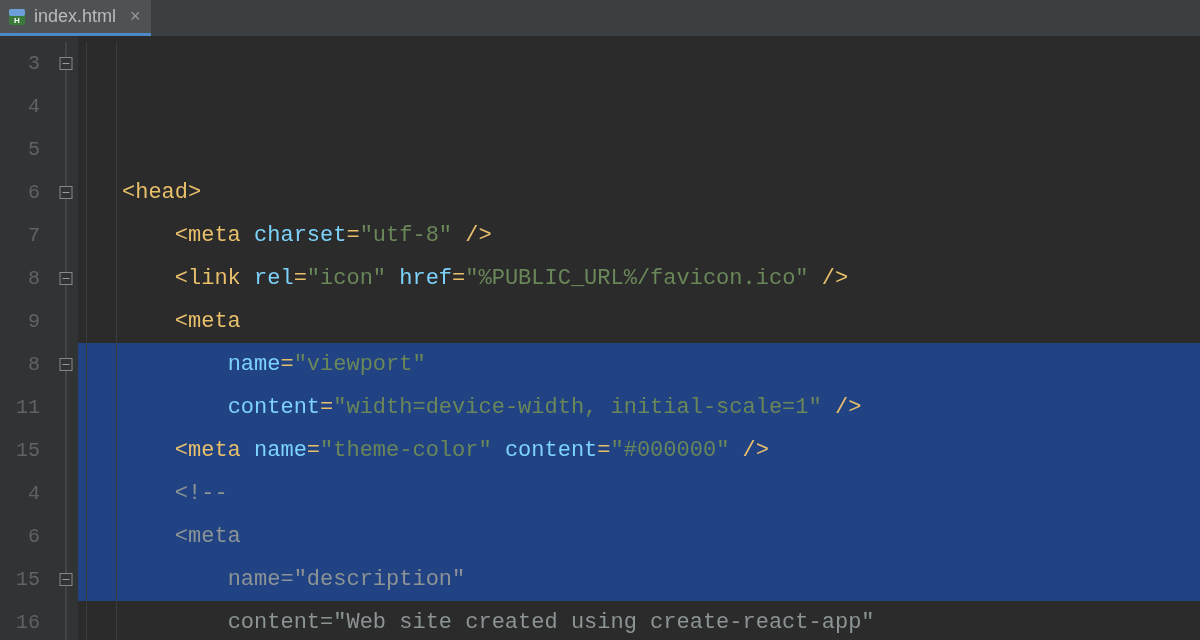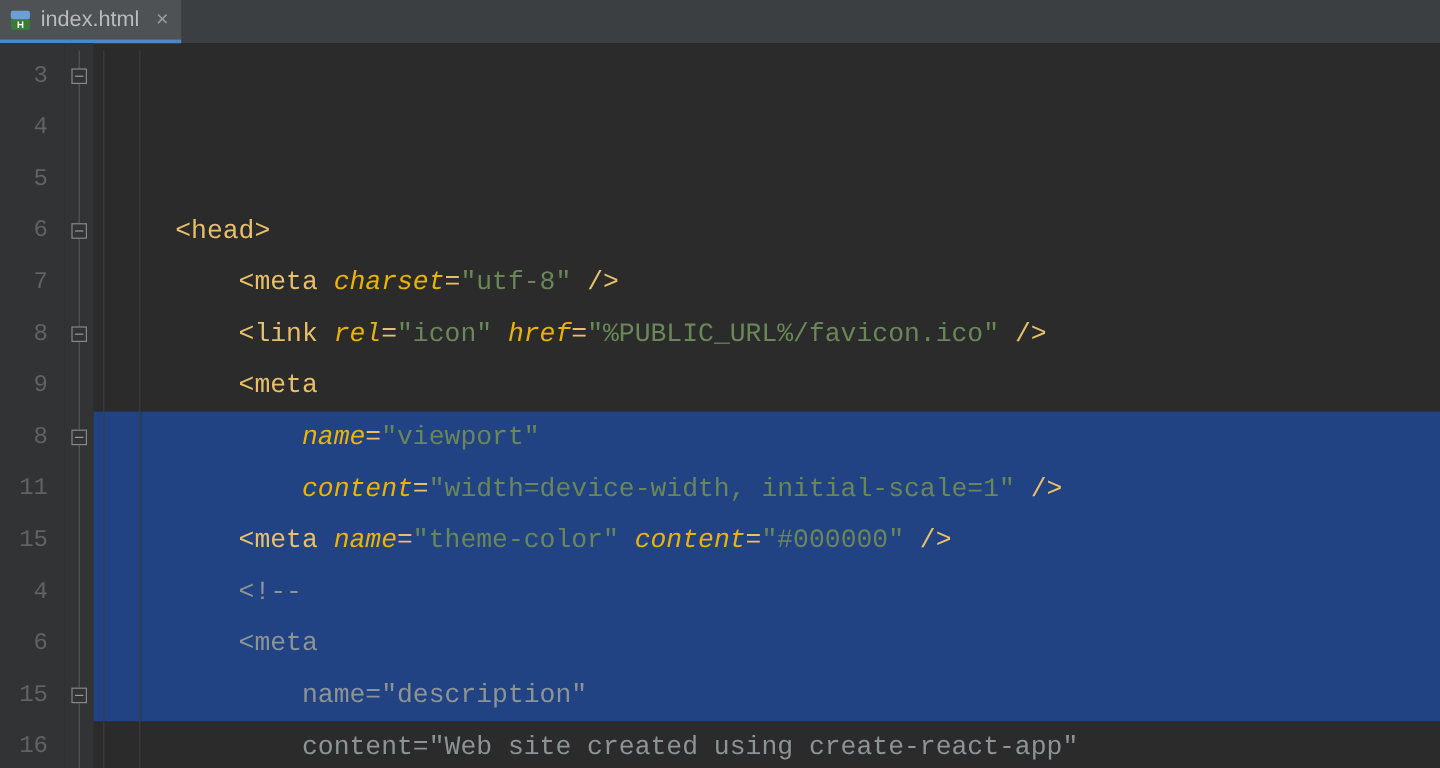--- a/index.html
+++ b/index.html
@@ -97,40 +97,40 @@
     background:#3a3d3f;
   }
   .code {
     flex: 1;
     padding-top: 6px;
     position: relative;
     white-space: pre;
     color: #a9b7c6;
     line-height: 43px;
   }
-  .line { height: 43px; padding-left: 4px; position:relative;margin-left:24px; }
+  .line { height: 43px; padding-left: 4px; position:relative; }
   .sel-block{
     position:absolute;
     left:0; right:0;
     top: calc(6px + 43px * 7);
     height: calc(43px * 6);
     background:#214283;
     z-index:0;
   }
   .sel-block-guides{
     position:absolute;
     left:0; right:0;
     top: calc(6px + 43px * 7);
     height: calc(43px * 6);
     background:#214283;
     z-index:0;
   }
   .line span { position:relative; z-index:1; }
   .t-tag   { color:#e8bf6a; }
-  .t-attr  { color:#eab308;font-style:italic; }
+  .t-attr  { color:#7dd3fc; }
   .t-str   { color:#6a8759; }
   .t-punc  { color:#e8bf6a; }
   .t-cmt-sel { color:#8c9496; }
 </style>
 </head>
 <body>
 
 <div class="tabbar">
   <div class="tab">
     <span class="file-icon">

